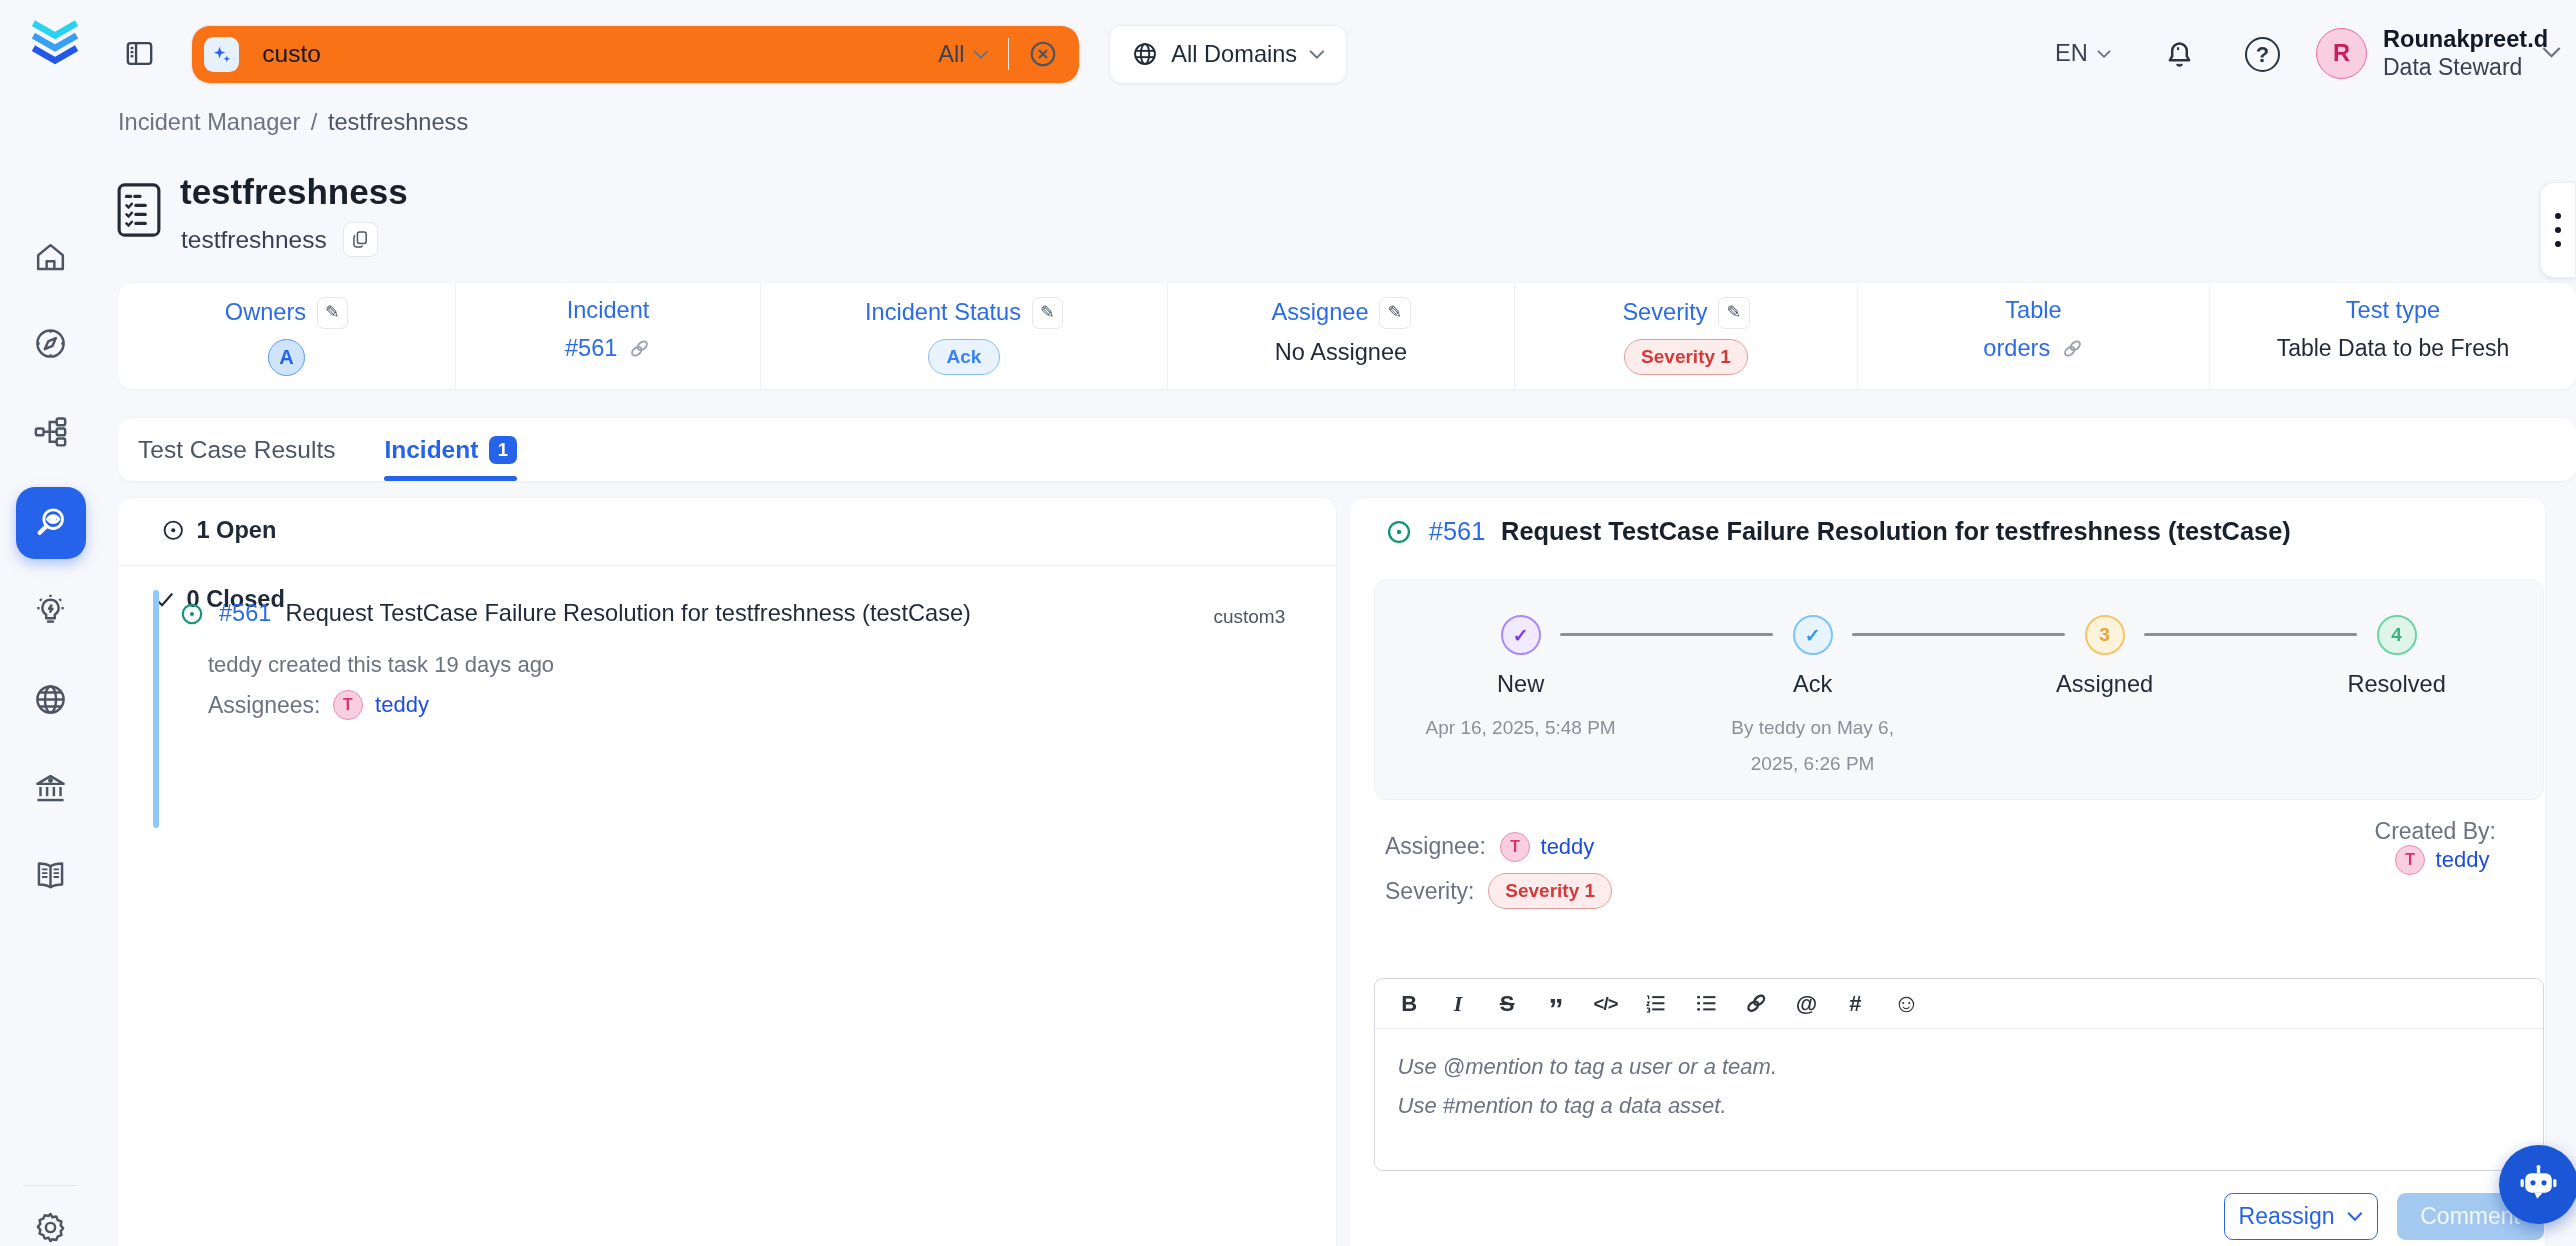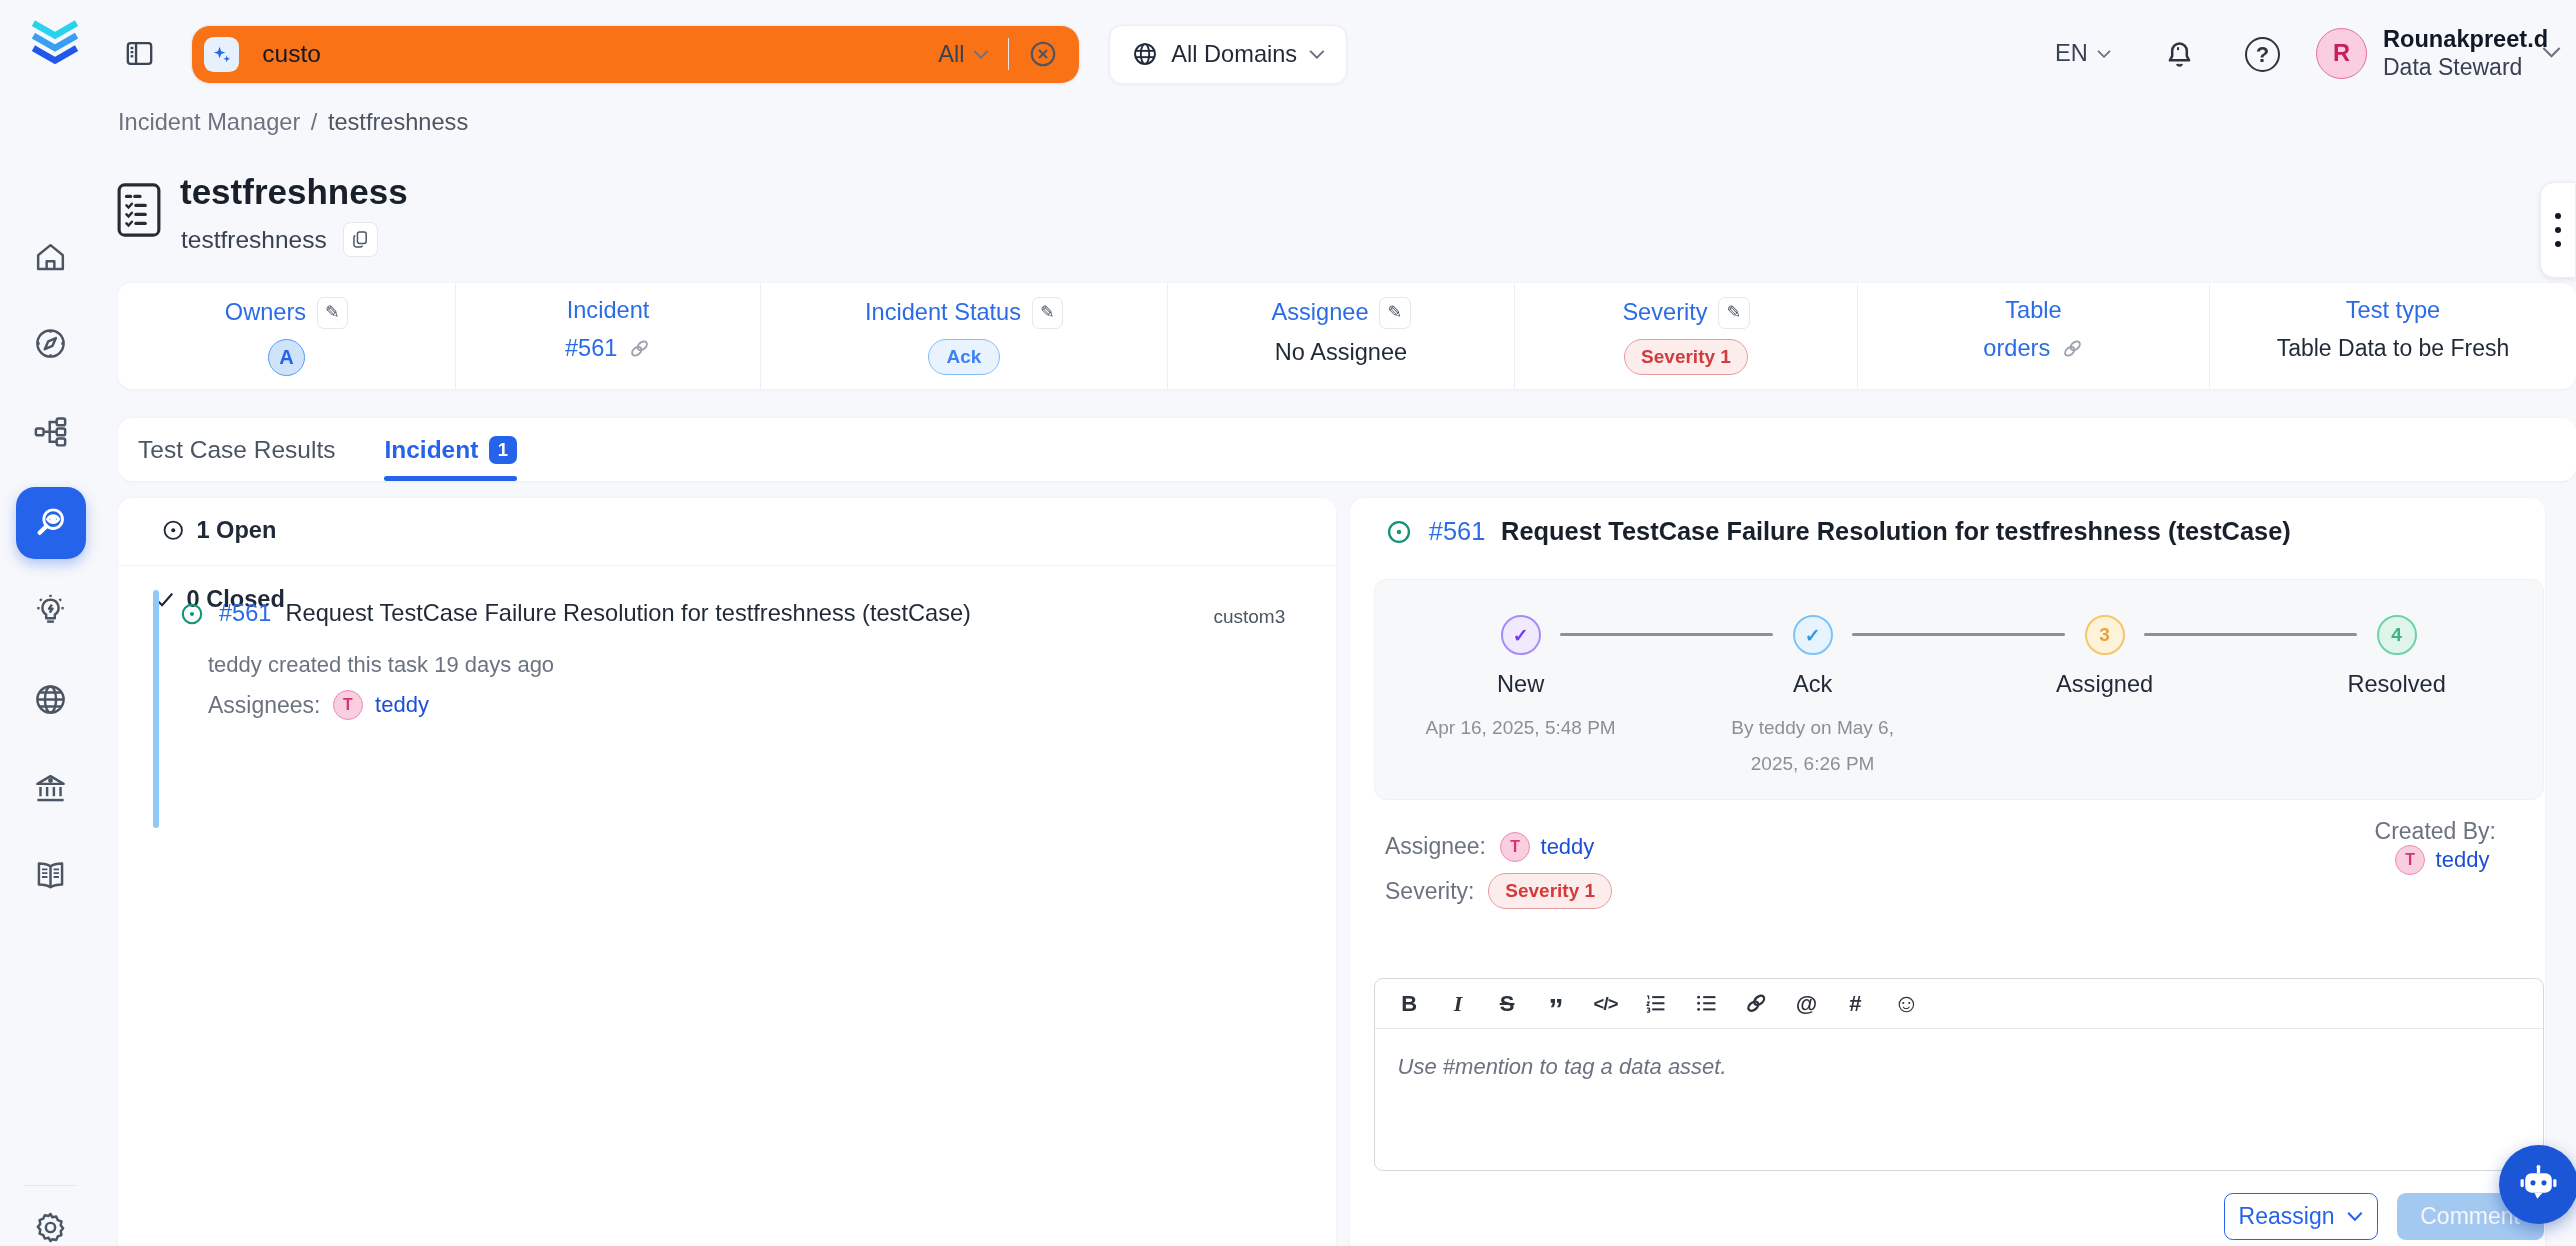--- a/index.html
+++ b/index.html
@@ -584,20 +584,21 @@
         <svg width="24.5" height="24.5" viewBox="0 0 20 20" fill="none" stroke="#2d333b" stroke-width="1.9">
           <ellipse cx="7.6" cy="12.4" rx="4.6" ry="3" transform="rotate(-40 7.6 12.4)"></ellipse>
           <ellipse cx="12.4" cy="7.6" rx="4.6" ry="3" transform="rotate(-40 12.4 7.6)"></ellipse>
         </svg>
       </span>
       <span class="tb-btn">@</span>
       <span class="tb-btn">#</span>
       <span class="tb-btn" style="font-size:26px;">☺</span>
     </div>
     <div class="editor-body">
+      <div>Use @mention to tag a user or a team.</div>
       <div>Use #mention to tag a data asset.</div>
     </div>
   </div>
 
   <div class="actions-row">
     <button class="btn btn-reassign">
       <span>Reassign</span>
       <svg width="15.8" height="10.5" viewBox="0 0 14 9" fill="none" stroke="#2563eb" stroke-width="1.9">
           <polyline points="1,1.5 7,7.5 13,1.5"></polyline>
         </svg>

